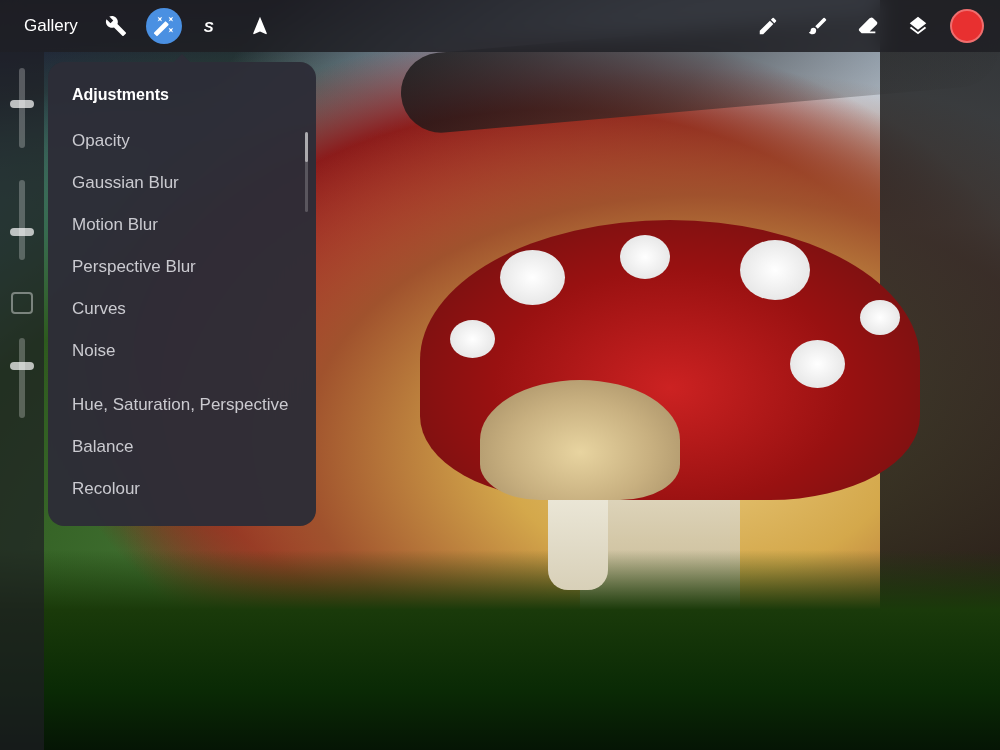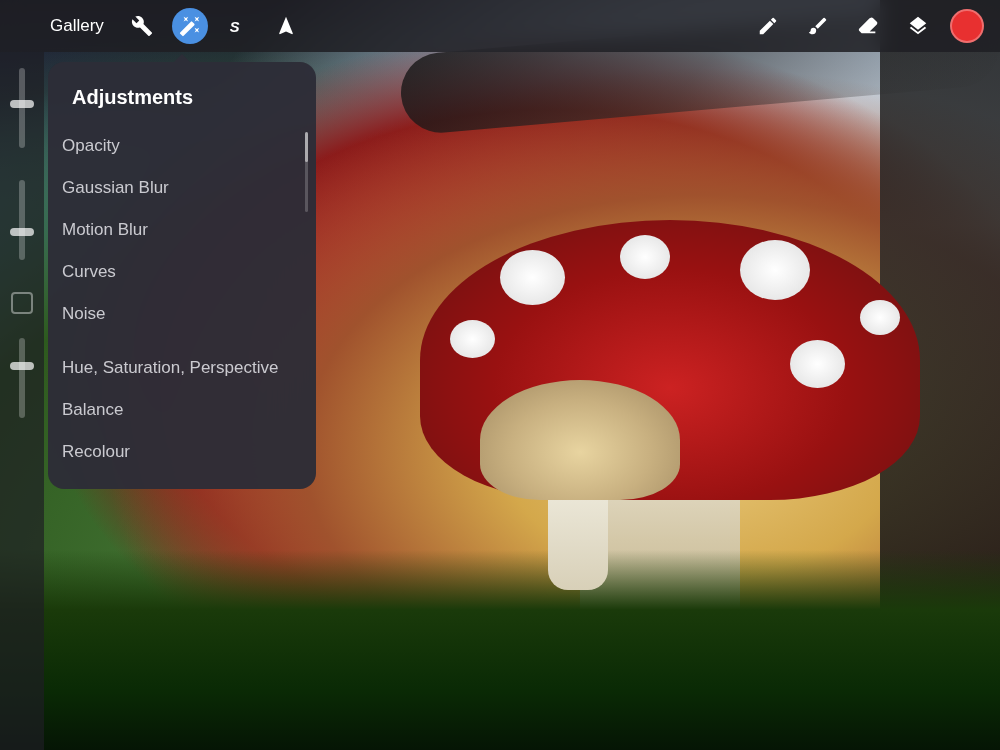--- a/index.html
+++ b/index.html
@@ -133,21 +133,20 @@
       justify-content: space-between;
       padding: 0 16px;
       z-index: 100;
       backdrop-filter: blur(10px);
     }
 
     .top-bar-left {
       display: flex;
       align-items: center;
       gap: 12px;
-      margin-left: 26px;
     }
 
     .top-bar-right {
       display: flex;
       align-items: center;
       gap: 14px;
     }
 
     .gallery-btn {
       color: #ffffff;
@@ -255,30 +254,30 @@
       transform: translateX(-50%);
       width: 0;
       height: 0;
       border-left: 8px solid transparent;
       border-right: 8px solid transparent;
       border-bottom: 8px solid rgba(45, 45, 55, 0.96);
     }
 
     .adjustments-title {
       color: #ffffff;
-      font-size: 20px;
+      font-size: 16px;
       font-weight: 700;
       padding: 0 24px 16px 24px;
     }
 
     .adjustments-item {
       color: rgba(220, 220, 225, 0.9);
       font-size: 17px;
       font-weight: 400;
-      padding: 11px 14px;
+      padding: 11px 24px;
       cursor: pointer;
       display: block;
       width: 100%;
       background: none;
       border: none;
       text-align: left;
     }
 
     .adjustments-separator {
       height: 12px;
@@ -400,20 +399,21 @@
 <div class="adjustments-panel">
   <div class="adjustments-title">Adjustments</div>
 
   <div class="scroll-indicator">
     <div class="scroll-thumb"></div>
   </div>
 
   <button class="adjustments-item">Opacity</button>
   <button class="adjustments-item">Gaussian Blur</button>
   <button class="adjustments-item">Motion Blur</button>
+  <button class="adjustments-item">Perspective Blur</button>
   <button class="adjustments-item">Curves</button>
   <button class="adjustments-item">Noise</button>
 
   <div class="adjustments-separator"></div>
 
   <button class="adjustments-item">Hue, Saturation, Perspective</button>
   <button class="adjustments-item">Balance</button>
   <button class="adjustments-item">Recolour</button>
 </div>
 

